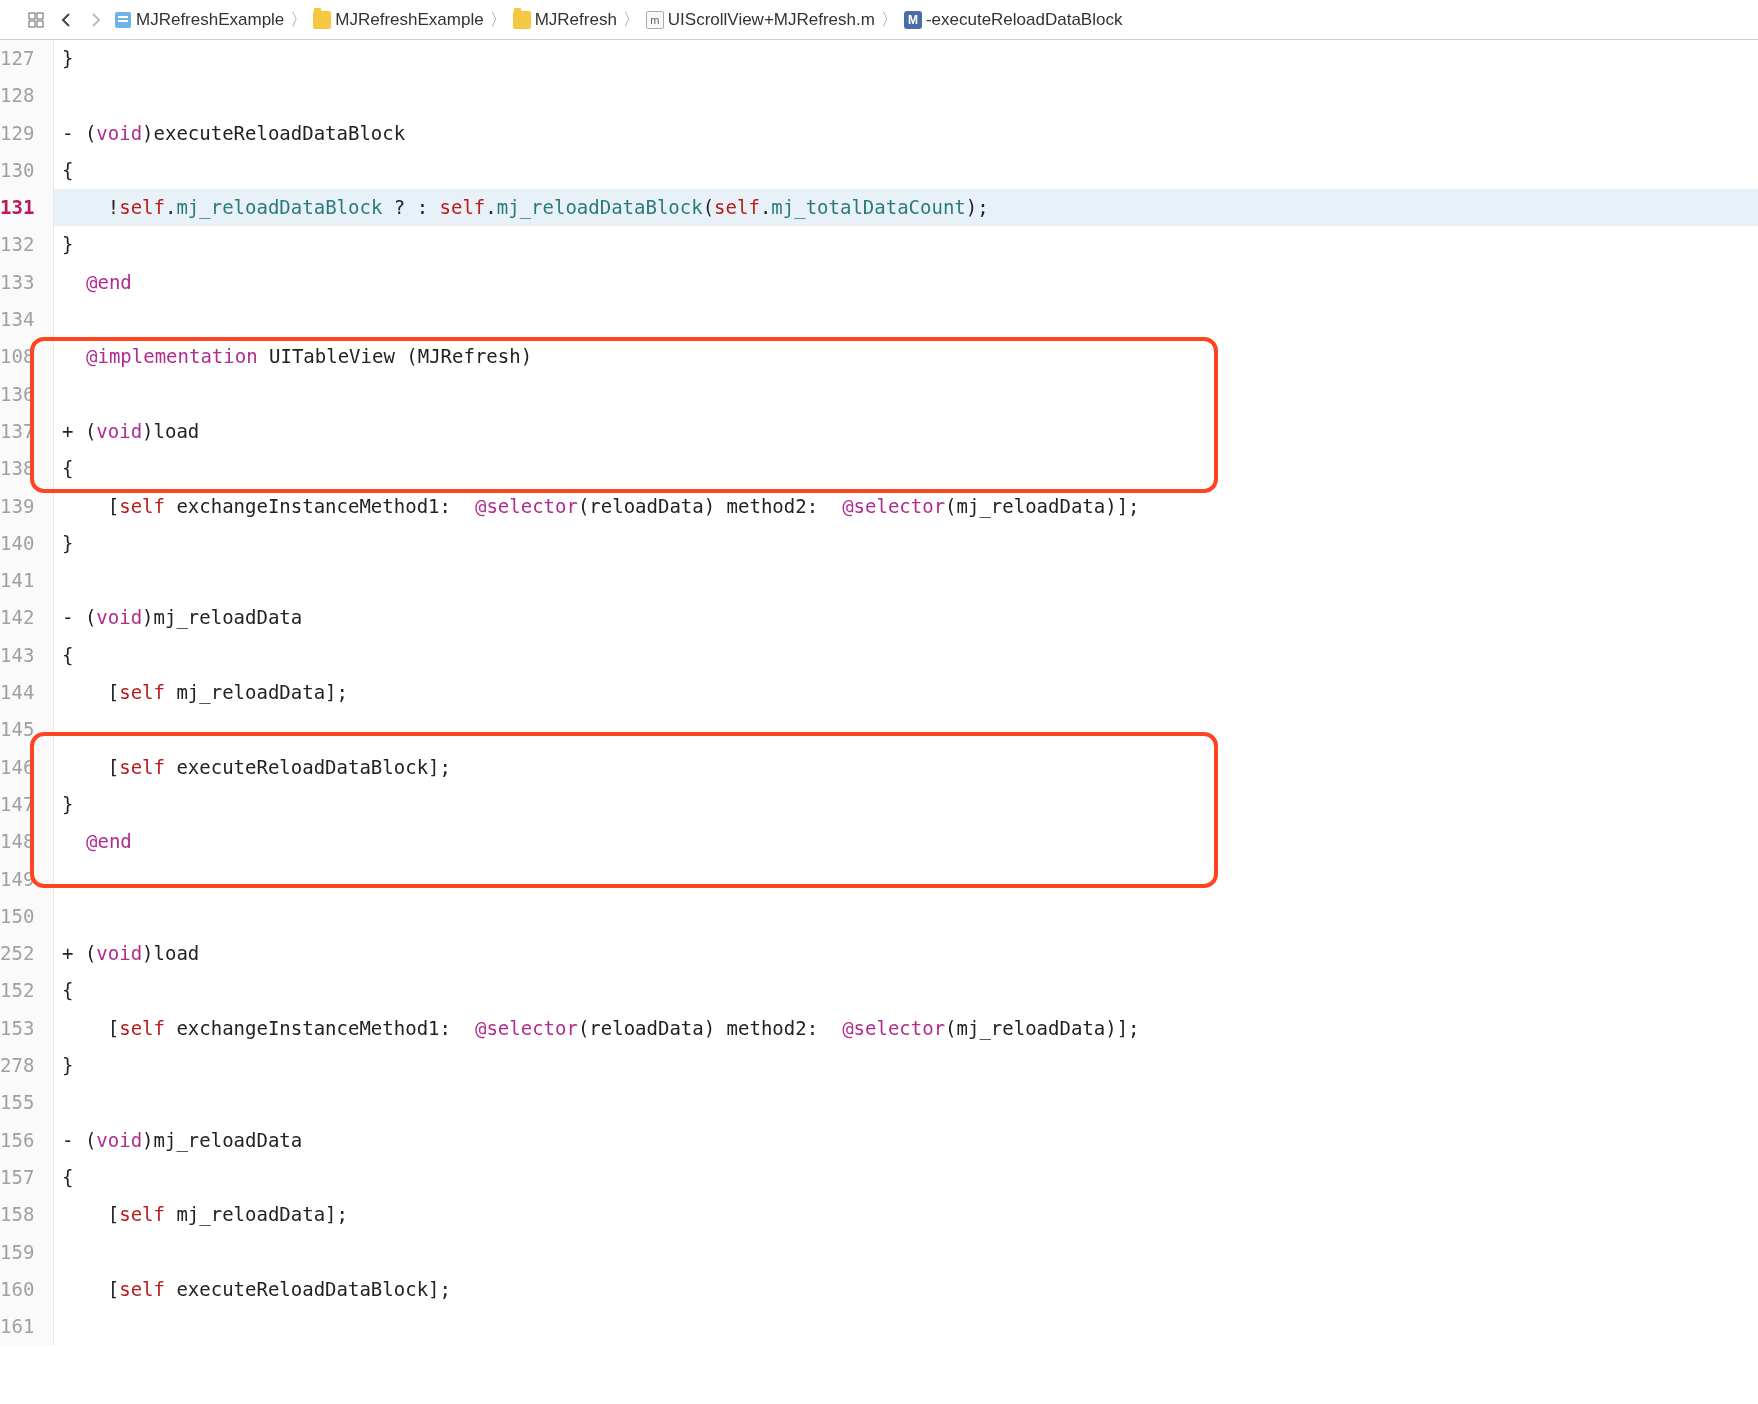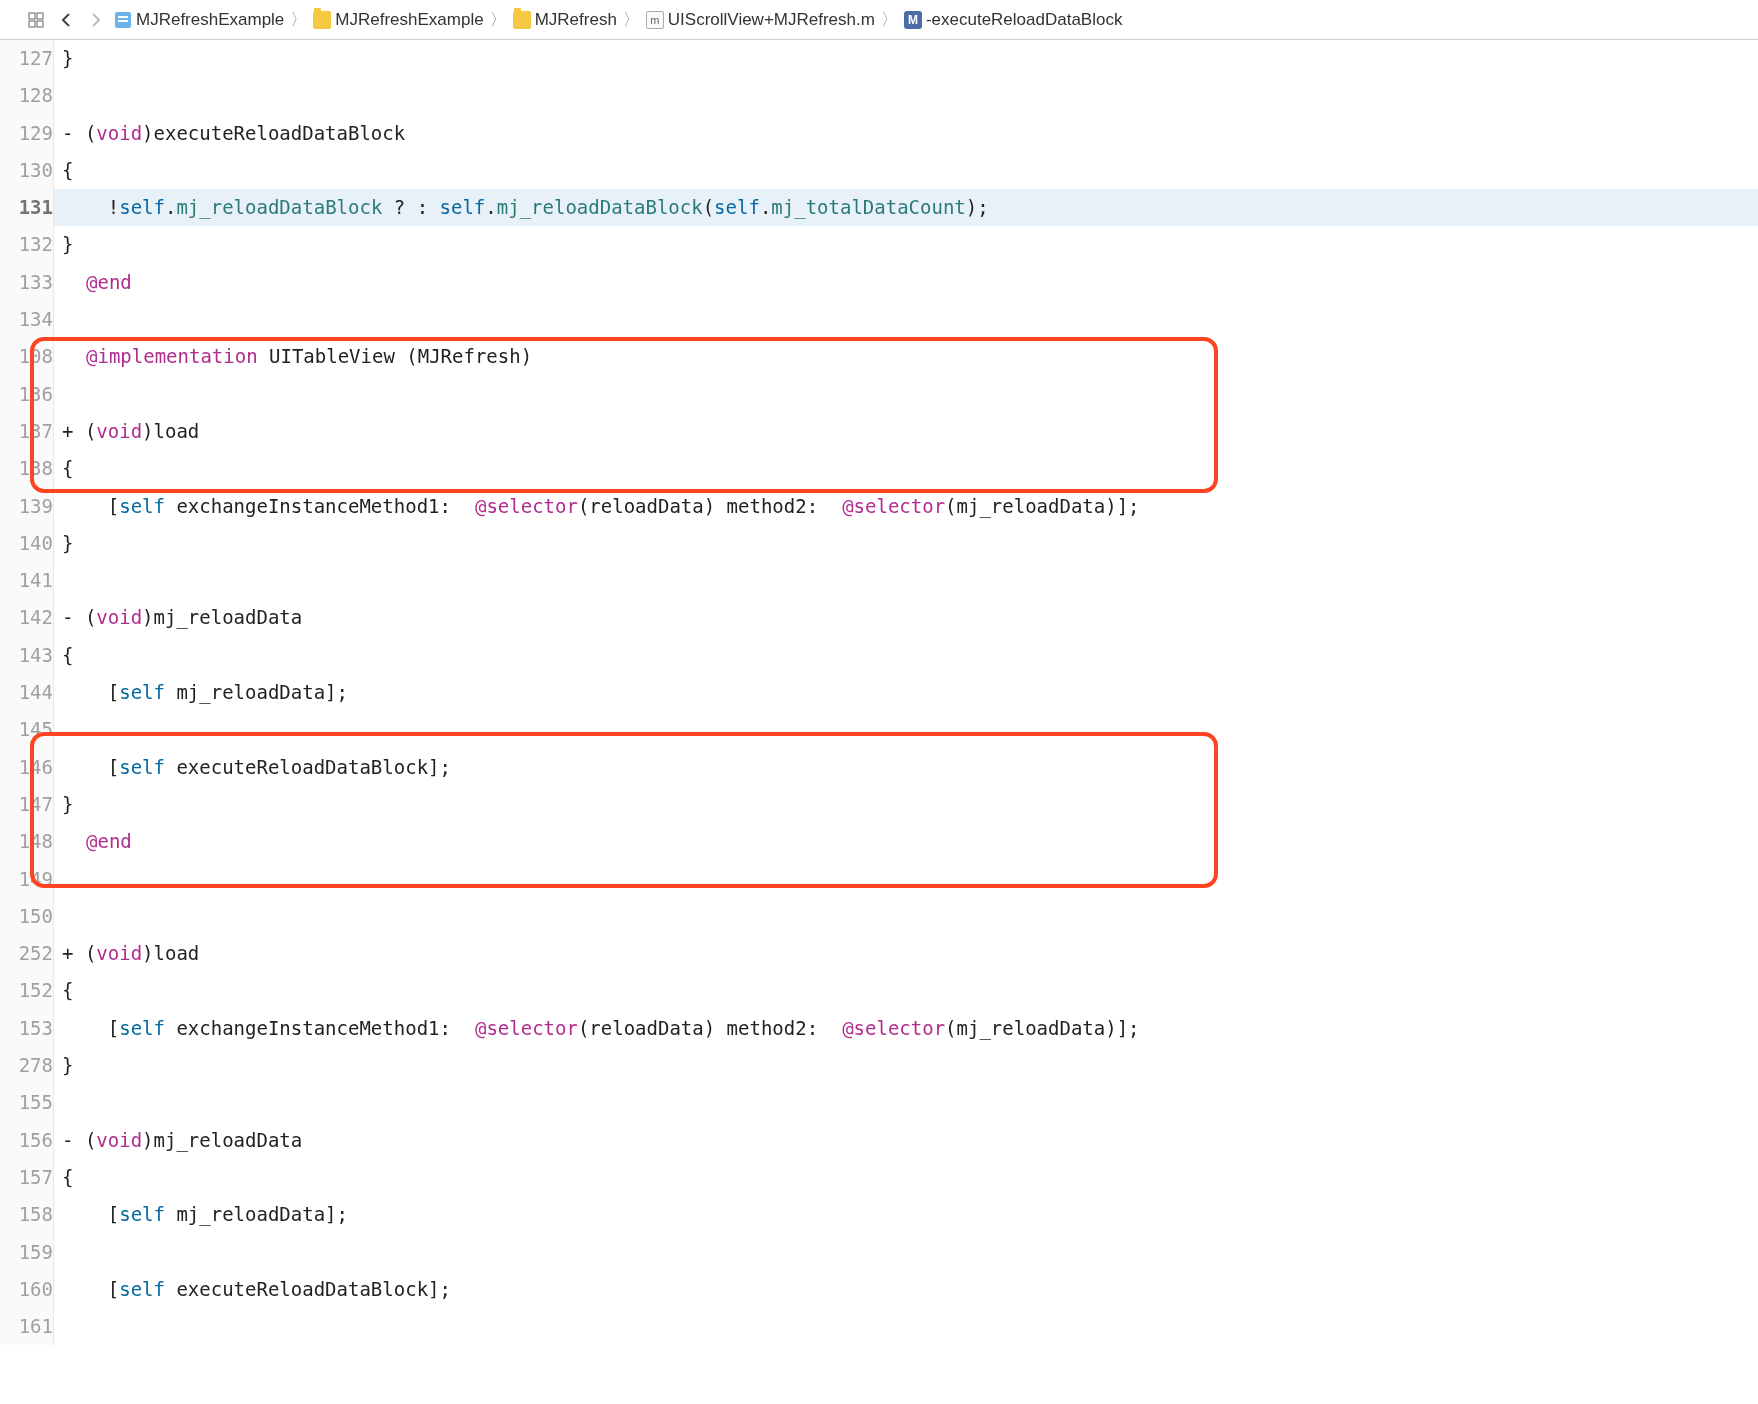--- a/index.html
+++ b/index.html
@@ -98,31 +98,32 @@
       font-weight: bold;
     }
     .editor {
       display: flex;
       font-family: "SF Mono", Menlo, Monaco, monospace;
       font-size: 19px;
       line-height: 37.3px;
     }
     .gutter {
       width: 54px;
-      text-align: right;
+      text-align: left;
+      padding-right: 10px;
       color: #a0a0a0;
       background: #fafafa;
       border-right: 1px solid #e8e8e8;
       user-select: none;
     }
     .gutter div {
       height: 37.3px;
     }
     .gutter .current {
-      color: #737373;
+      color: #be185d;
       font-weight: 600;
     }
     .code {
       flex: 1;
       position: relative;
     }
     .code-line {
       height: 37.3px;
       padding-left: 8px;
       white-space: pre;
@@ -144,21 +145,21 @@
       top: 297px;
       height: 156px;
     }
     .hb2 {
       top: 692px;
       height: 156px;
     }
     .kw { color: #b02c8f; }
     .at { color: #b02c8f; margin-left: 24px; }
     .ident { color: #2b7a7a; }
-    .self { color: #0369a1; }
+    .self { color: #b91c1c; }
     .plain { color: #222; }
   </style>
 </head>
 <body>
 
 <div class="toolbar">
   <div class="toolbar-btn">
     <svg width="16" height="16" viewBox="0 0 16 16" fill="none" stroke="#666" stroke-width="1">
       <rect x="1" y="1" width="6" height="6"></rect>
         <rect x="9" y="1" width="6" height="6"></rect>

